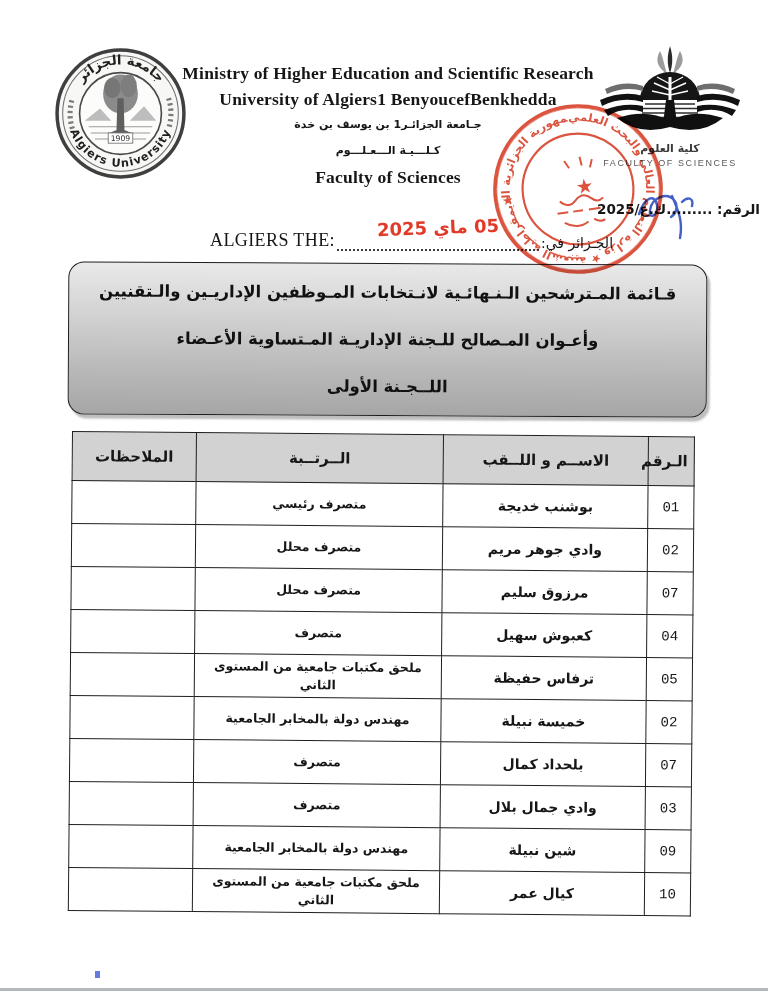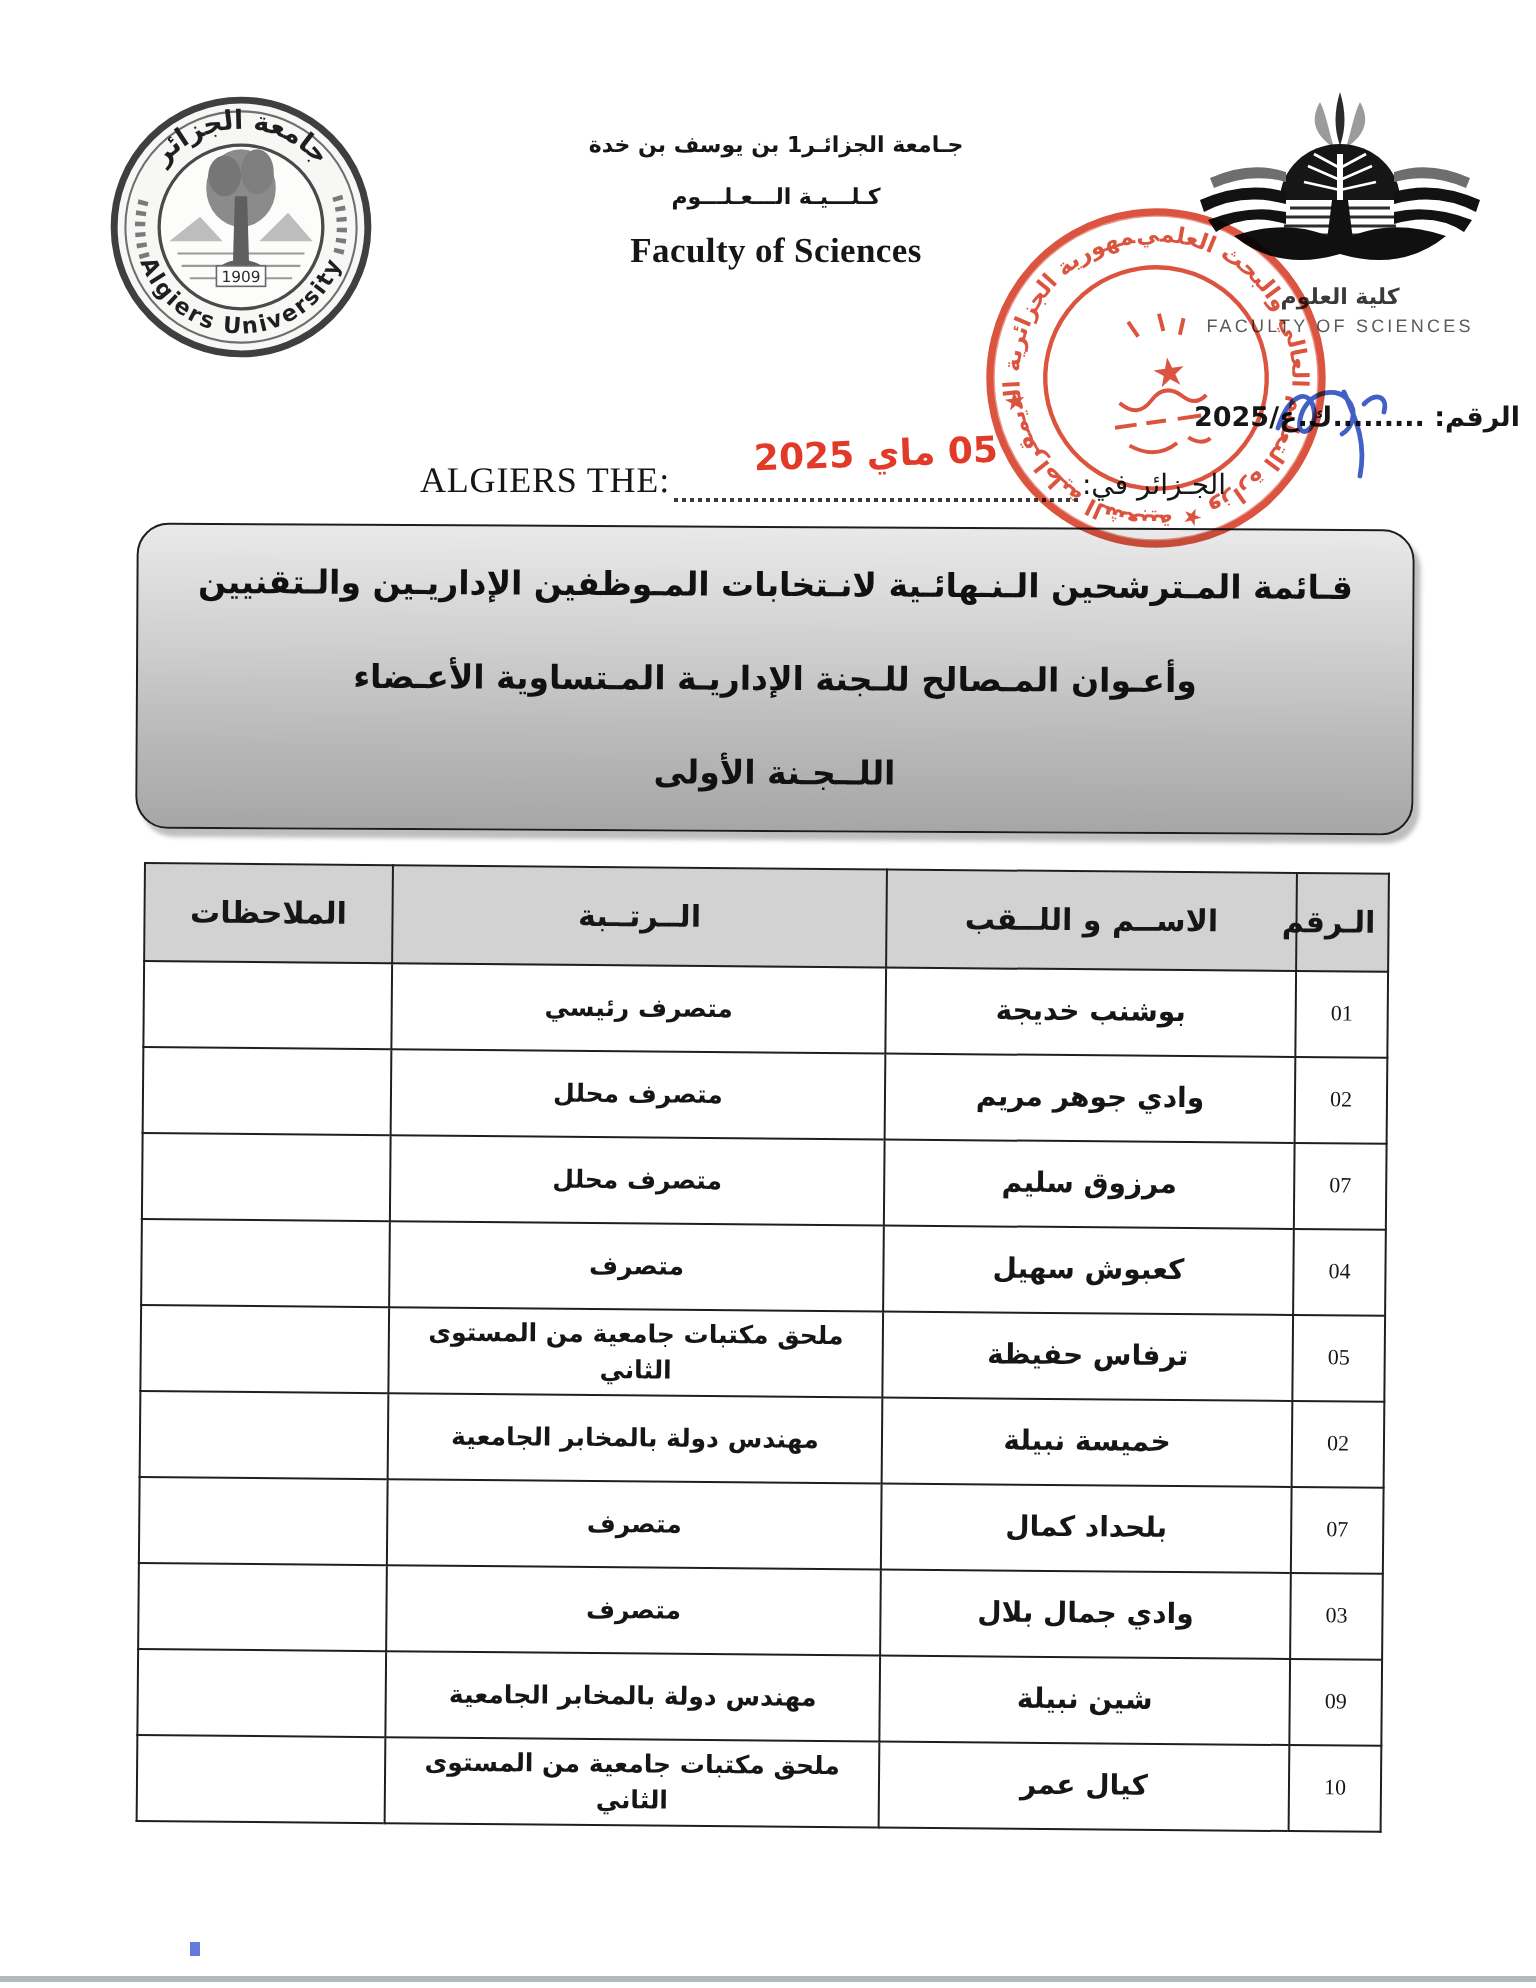--- a/index.html
+++ b/index.html
@@ -53,21 +53,21 @@
   .title-box .line{font-weight:700; font-size:16.5px; line-height:43px; white-space:nowrap; color:#111;}
   
   .roster{
     position:absolute; left:72px; top:431px; width:622px;
     border-collapse:collapse; table-layout:fixed; direction:rtl;
     transform:rotate(.5deg); transform-origin:0 0;
   }
   .roster th,.roster td{border:1.6px solid #1f1f1f; vertical-align:middle; text-align:center; padding:2px 6px;}
   .roster thead th{background:#d2d2d2; height:44px; font-size:15px; font-weight:700;}
   .roster tbody tr{height:43px;}
-  .roster td.num{font-family:Liberation Serif, serif; font-size:11px; font-weight:400; direction:ltr;}
+  .roster td.num{font-family:Liberation Mono, monospace; font-size:14px; font-weight:400; direction:ltr;}
   .roster td.name{font-size:14px; font-weight:700;}
   .roster td.rank{font-size:12.5px; font-weight:700; line-height:1.45; padding:2px 12px;}
   .roster td.note{font-size:12px;}
   
   .scan-bottom{position:absolute; left:0; top:988px; width:768px; height:3px; background:#b2b9bc;}
   .blue-speck{position:absolute; left:95px; top:971px; width:5px; height:7px; background:#4a63d8; opacity:.85;}
 </style>
 </head>
 <body>
 
@@ -96,20 +96,22 @@
       <ellipse cx="57" cy="40" rx="8" ry="10" fill="#767676"></ellipse>
       <ellipse cx="73" cy="38" rx="8" ry="11" fill="#7e7e7e"></ellipse>
       <path d="M61,85 L62,50 h6 L69,85 Z" fill="#5f5f5f"></path>
       <path d="M55,85 q10,-6 20,0" stroke="#5f5f5f" stroke-width="2" fill="none"></path>
     </g>
     <rect x="53" y="84" width="24" height="10" fill="#ffffff" stroke="#6a6a6a" stroke-width=".8"></rect>
     <text x="65" y="92" font-size="7.5" text-anchor="middle" fill="#2c2c2c">1909</text>
   </svg>
 
   <div class="head-center">
+    <div class="en">Ministry of Higher Education and Scientific Research</div>
+    <div class="en">University of Algiers1 BenyoucefBenkhedda</div>
     <div class="ar">جـامعة الجزائـر1 بن يوسف بن خدة</div>
     <div class="ar">كـلـــيـة الـــعـلـــوم</div>
     <div class="en">Faculty of Sciences</div>
   </div>
 
   <div class="logo-right">
     <svg class="emblem" width="150" height="96" viewBox="0 0 150 96">
       <g>
         <path d="M75,2 C72,12 72,20 75,29 C78,20 78,12 75,2 Z" fill="#2a2a2a"></path>
         <path d="M65,7 C60,16 62,23 72,30 C69,20 68,13 65,7 Z" fill="#9b9b9b"></path>

